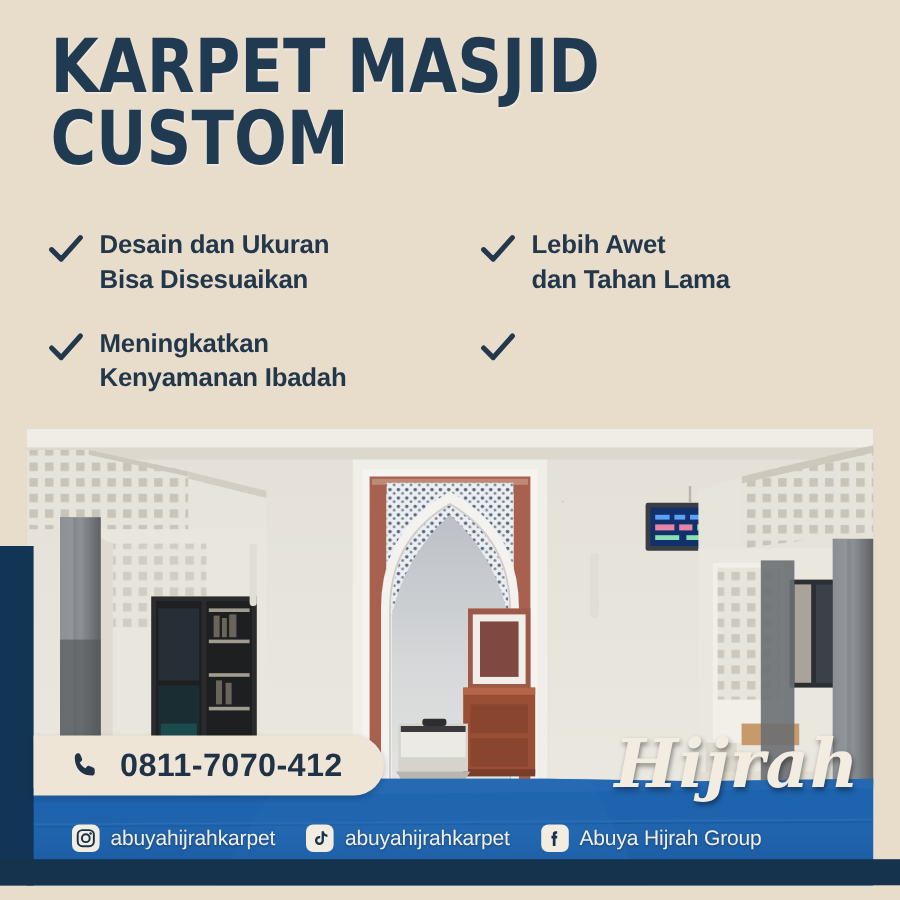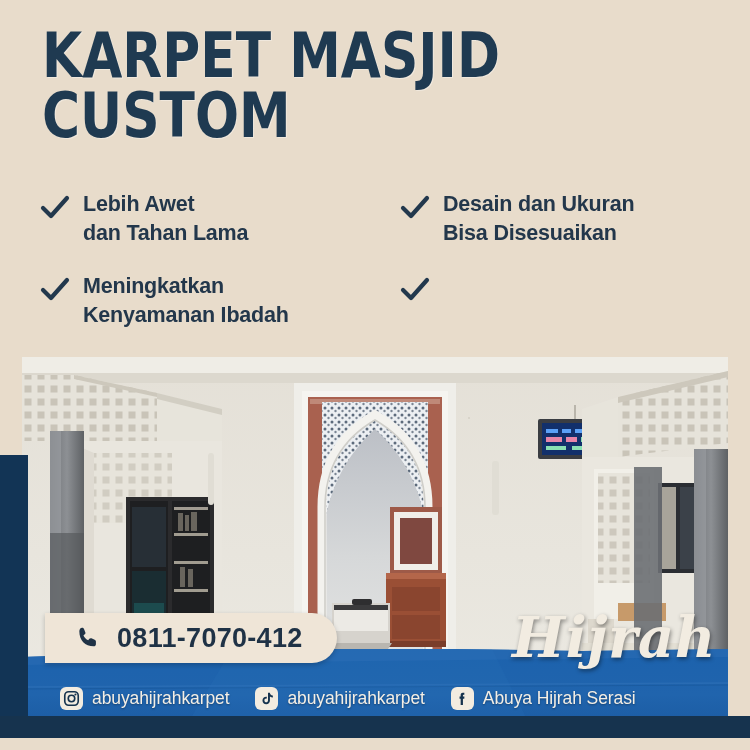--- a/index.html
+++ b/index.html
@@ -90,21 +90,20 @@
   
   .phone-pill{
     position:absolute;
     left:28px; top:613px;
     height:50px;
     padding-left:30px; padding-right:34px;
     background:#efe5d7;
     border-radius:0 26px 26px 0;
     display:flex;align-items:center;gap:16px;
     box-shadow:0 2px 5px rgba(0,0,0,.22);
-    margin-left:17px;
   }
   .phone-icon{width:26px;height:26px;display:block;}
   .phone-num{
     color:#1f3246;
     font-size:27px;
     font-weight:bold;
     letter-spacing:0.3px;
     white-space:nowrap;
   }
 
@@ -157,32 +156,32 @@
     <span class="l2">CUSTOM</span>
   </div>
 
   <div class="features">
 
     <div class="feat">
       <svg class="check" viewBox="0 0 30 30">
         <path d="M3 15 L11 23 L27 5" fill="none" stroke="#22384d" stroke-width="4.2" stroke-linecap="round" stroke-linejoin="round"></path>
       </svg>
       <div class="feat-text">
-        <span class="ln">Lebih Awet</span>
-        <span class="ln">dan Tahan Lama</span>
+        <span class="ln">Desain dan Ukuran</span>
+        <span class="ln">Bisa Disesuaikan</span>
       </div>
     </div>
 
     <div class="feat">
       <svg class="check" viewBox="0 0 30 30">
         <path d="M3 15 L11 23 L27 5" fill="none" stroke="#22384d" stroke-width="4.2" stroke-linecap="round" stroke-linejoin="round"></path>
       </svg>
       <div class="feat-text">
-        <span class="ln">Desain dan Ukuran</span>
-        <span class="ln">Bisa Disesuaikan</span>
+        <span class="ln">Lebih Awet</span>
+        <span class="ln">dan Tahan Lama</span>
       </div>
     </div>
 
     <div class="feat">
       <svg class="check" viewBox="0 0 30 30">
         <path d="M3 15 L11 23 L27 5" fill="none" stroke="#22384d" stroke-width="4.2" stroke-linecap="round" stroke-linejoin="round"></path>
       </svg>
       <div class="feat-text">
         <span class="ln">Meningkatkan</span>
         <span class="ln">Kenyamanan Ibadah</span>
@@ -397,20 +396,20 @@
       </span>
       <span class="social-handle">abuyahijrahkarpet</span>
     </div>
 
     <div class="social-item">
       <span class="social-ico">
         <svg width="16" height="16" viewBox="0 0 24 24">
           <path d="M15.6 8.3h-2.2V6.7c0-.7.5-.9.8-.9h1.3V2.6l-2.2 0c-2.7 0-3.3 2-3.3 3.3v2.4H8.3v3.3H10V21h3.4v-9.4h2l.2-3.3z" fill="#16334e"></path>
         </svg>
       </span>
-      <span class="social-handle">Abuya Hijrah Serasi</span>
+      <span class="social-handle">Abuya Hijrah Group</span>
     </div>
 
   </div>
 
   <div class="navy-bottom"></div>
 
 </div>
 
 </body></html>

